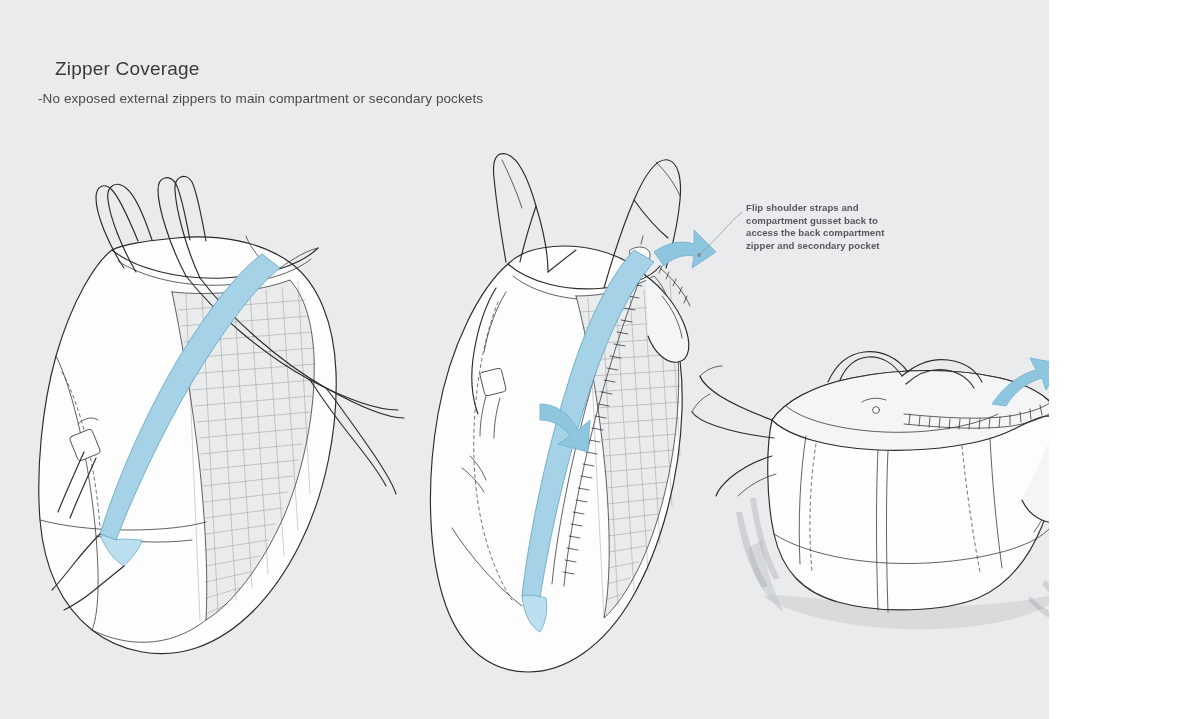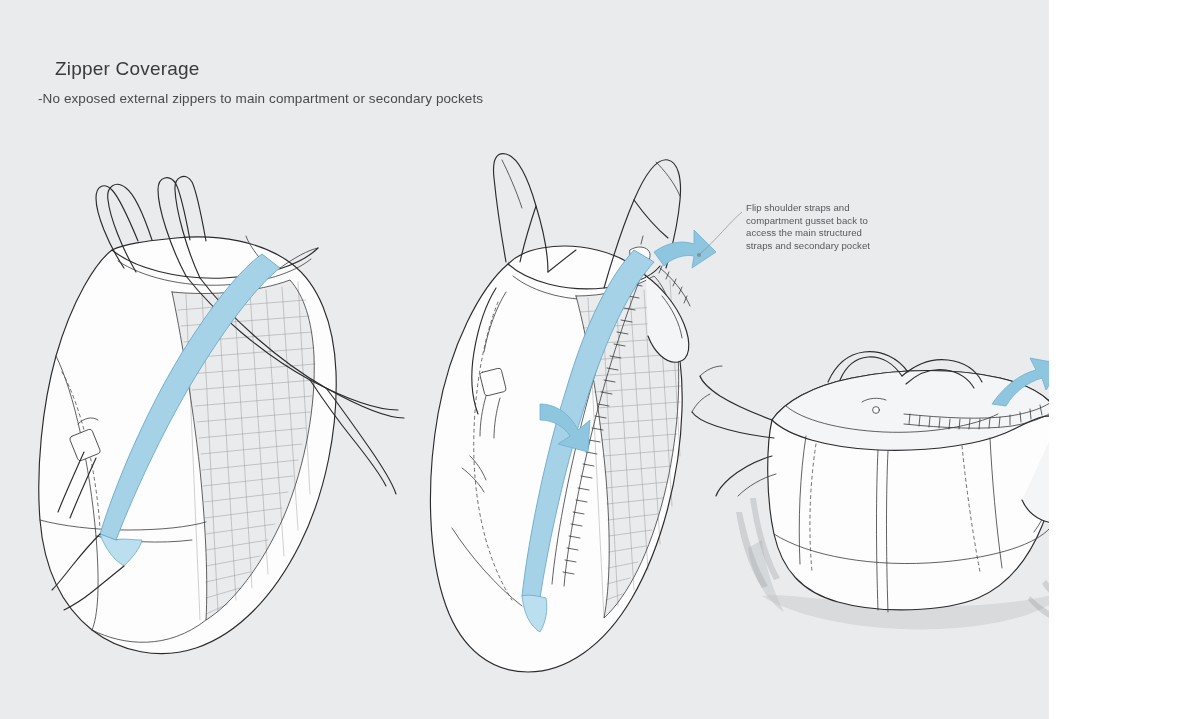--- a/index.html
+++ b/index.html
@@ -38,21 +38,21 @@
   #callout {
     position: absolute;
     left: 746px;
     top: 202px;
     width: 165px;
     font-size: 9.6px;
     line-height: 12.5px;
     color: #55585c;
     letter-spacing: 0.05px;
   }
-  #callout div { white-space: pre; }
+  #callout div { white-space: pre; font-weight: bold; }
 
   
   svg.layer {
     position: absolute;
     left: 0; top: 0;
     width: 1200px;
     height: 719px;
     overflow: visible;
   }
   .ink {
@@ -351,17 +351,17 @@
     <path class="ink-thin" d="M862 402 C 868 398, 878 397, 886 400"></path>
 
     <path class="arrow" d="M992 404 C 1004 386, 1020 374, 1036 370 L 1030 358 L 1062 364 L 1046 390 L 1042 378 C 1028 382, 1014 392, 1006 406 Z"></path>
   </svg>
 
   <div id="title">Zipper Coverage</div>
   <div id="subtitle">-No exposed external zippers to main compartment or secondary pockets</div>
   <div id="callout">
     <div>Flip shoulder straps and</div>
     <div>compartment gusset back to</div>
-    <div>access the main structured</div>
-    <div>straps and secondary pocket</div>
+    <div>access the back compartment</div>
+    <div>zipper and secondary pocket</div>
   </div>
 
 </div>
 
 </body></html>

